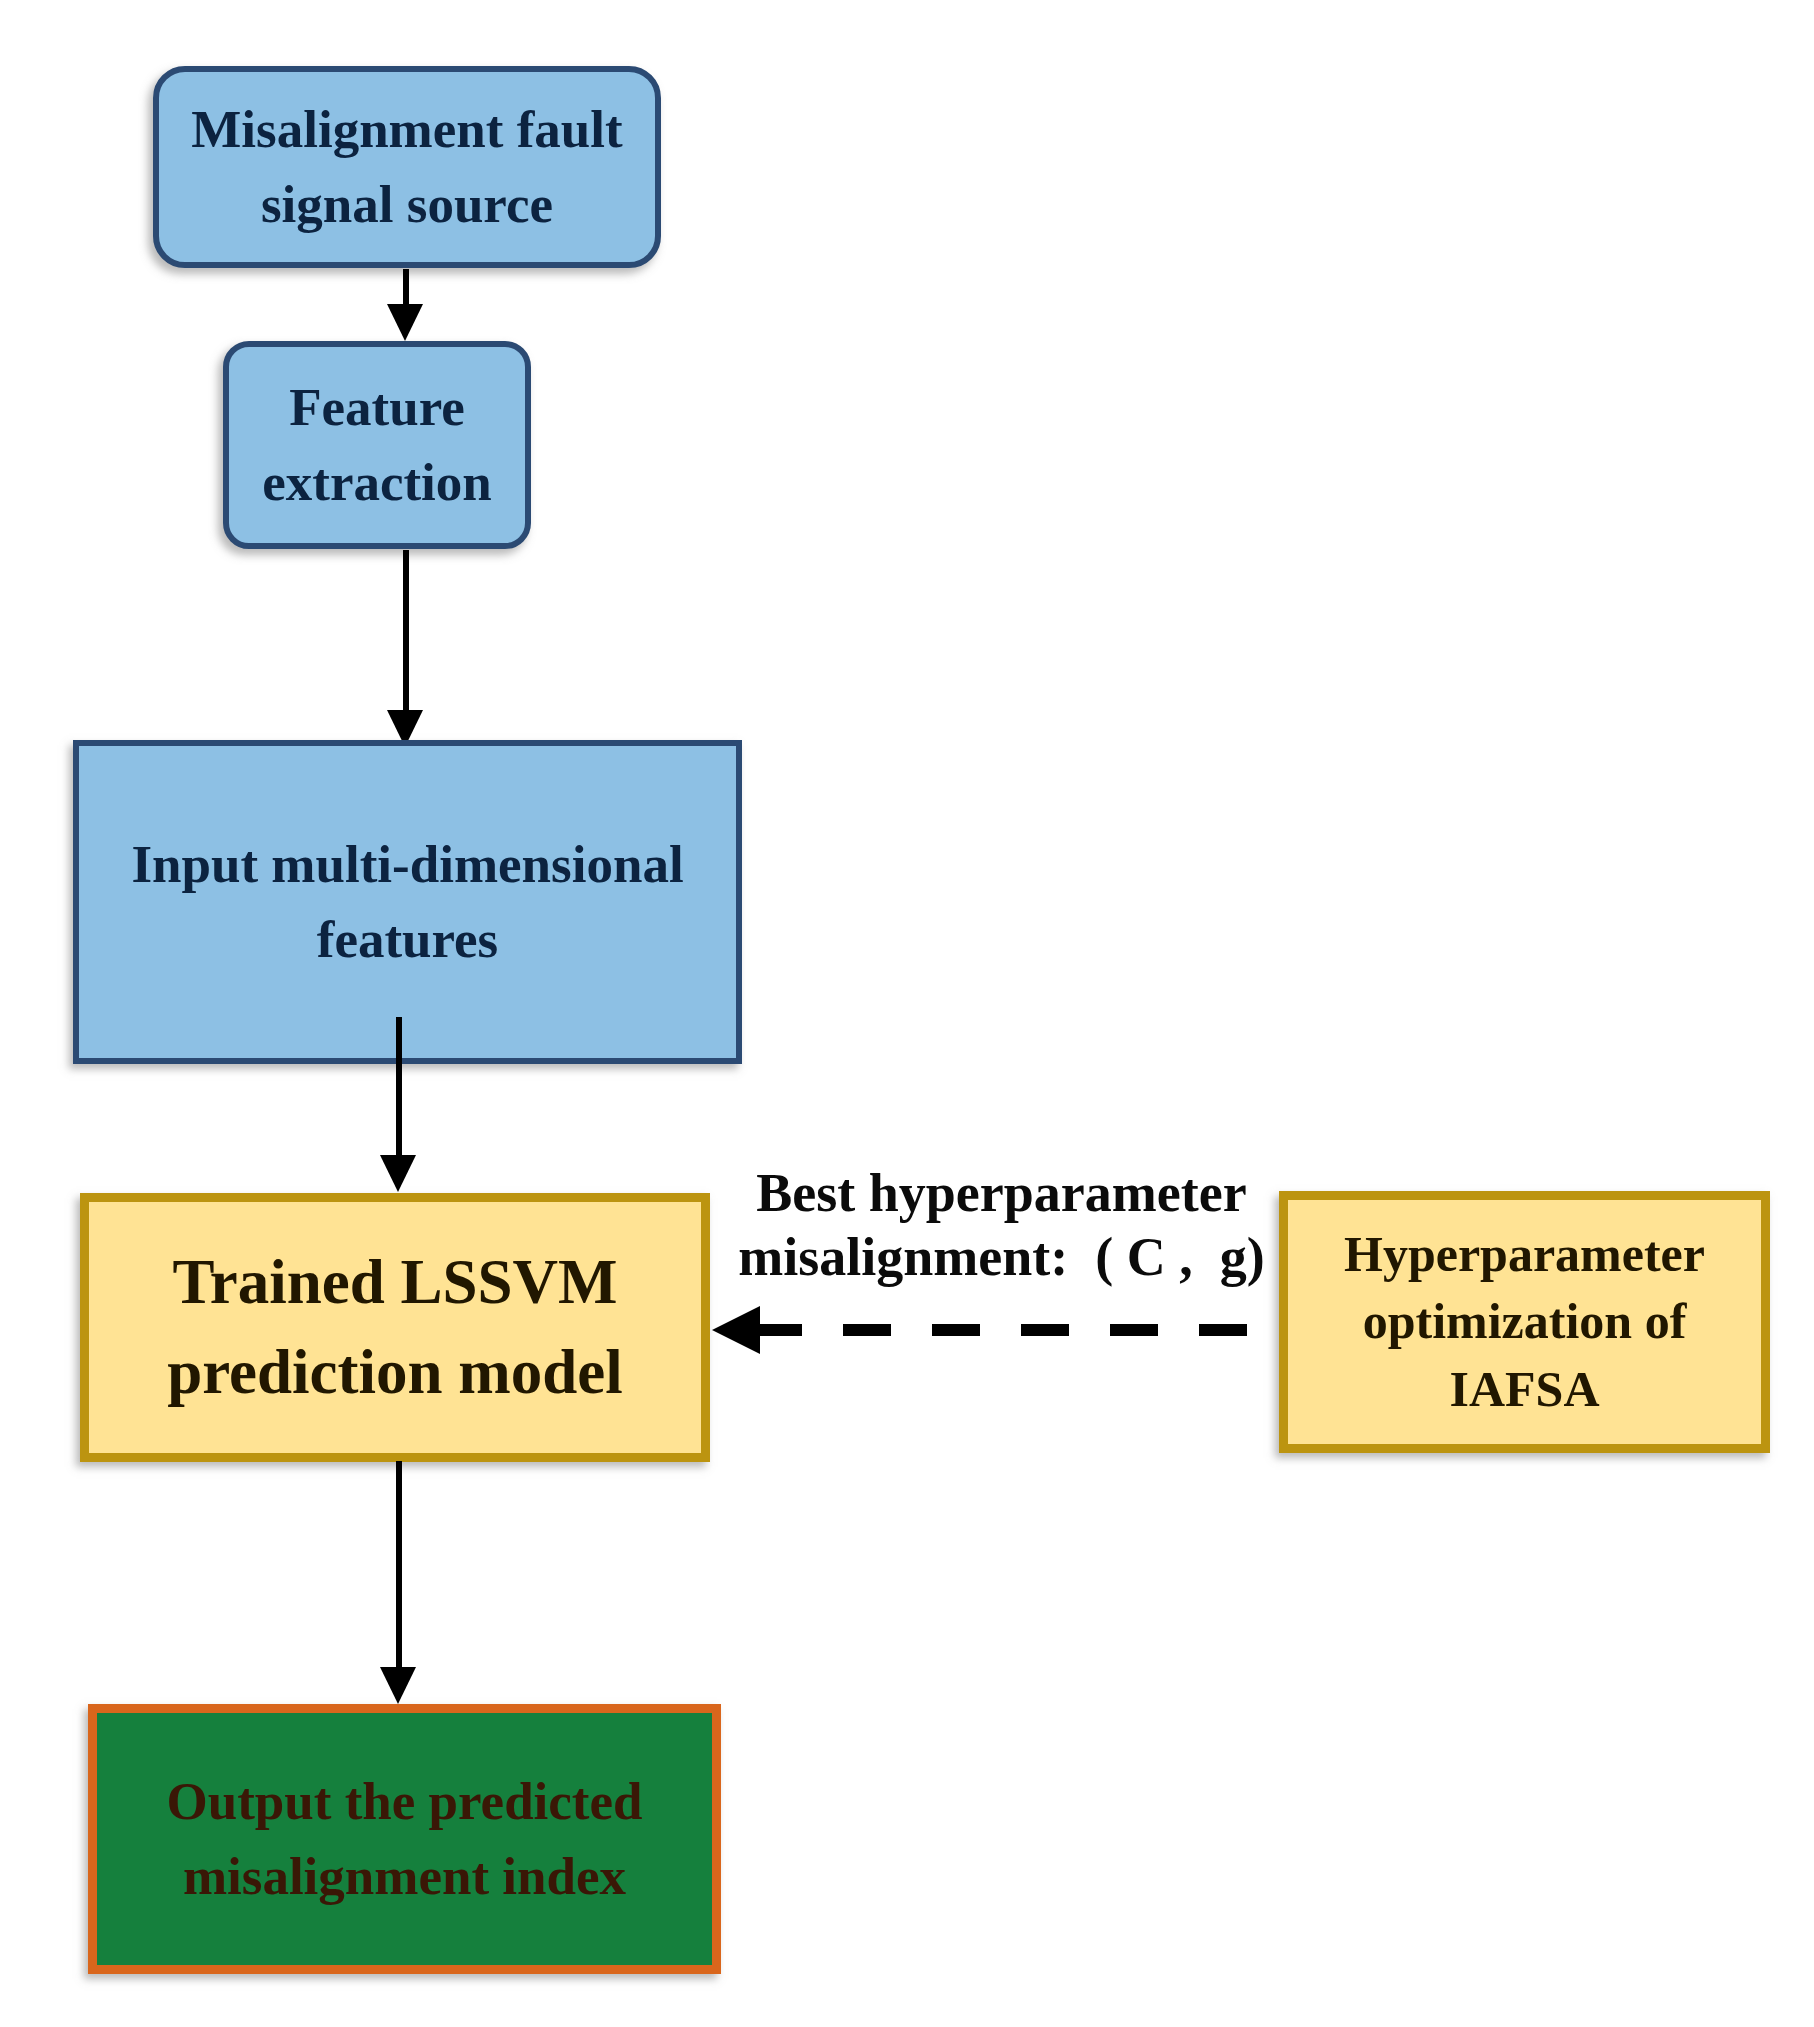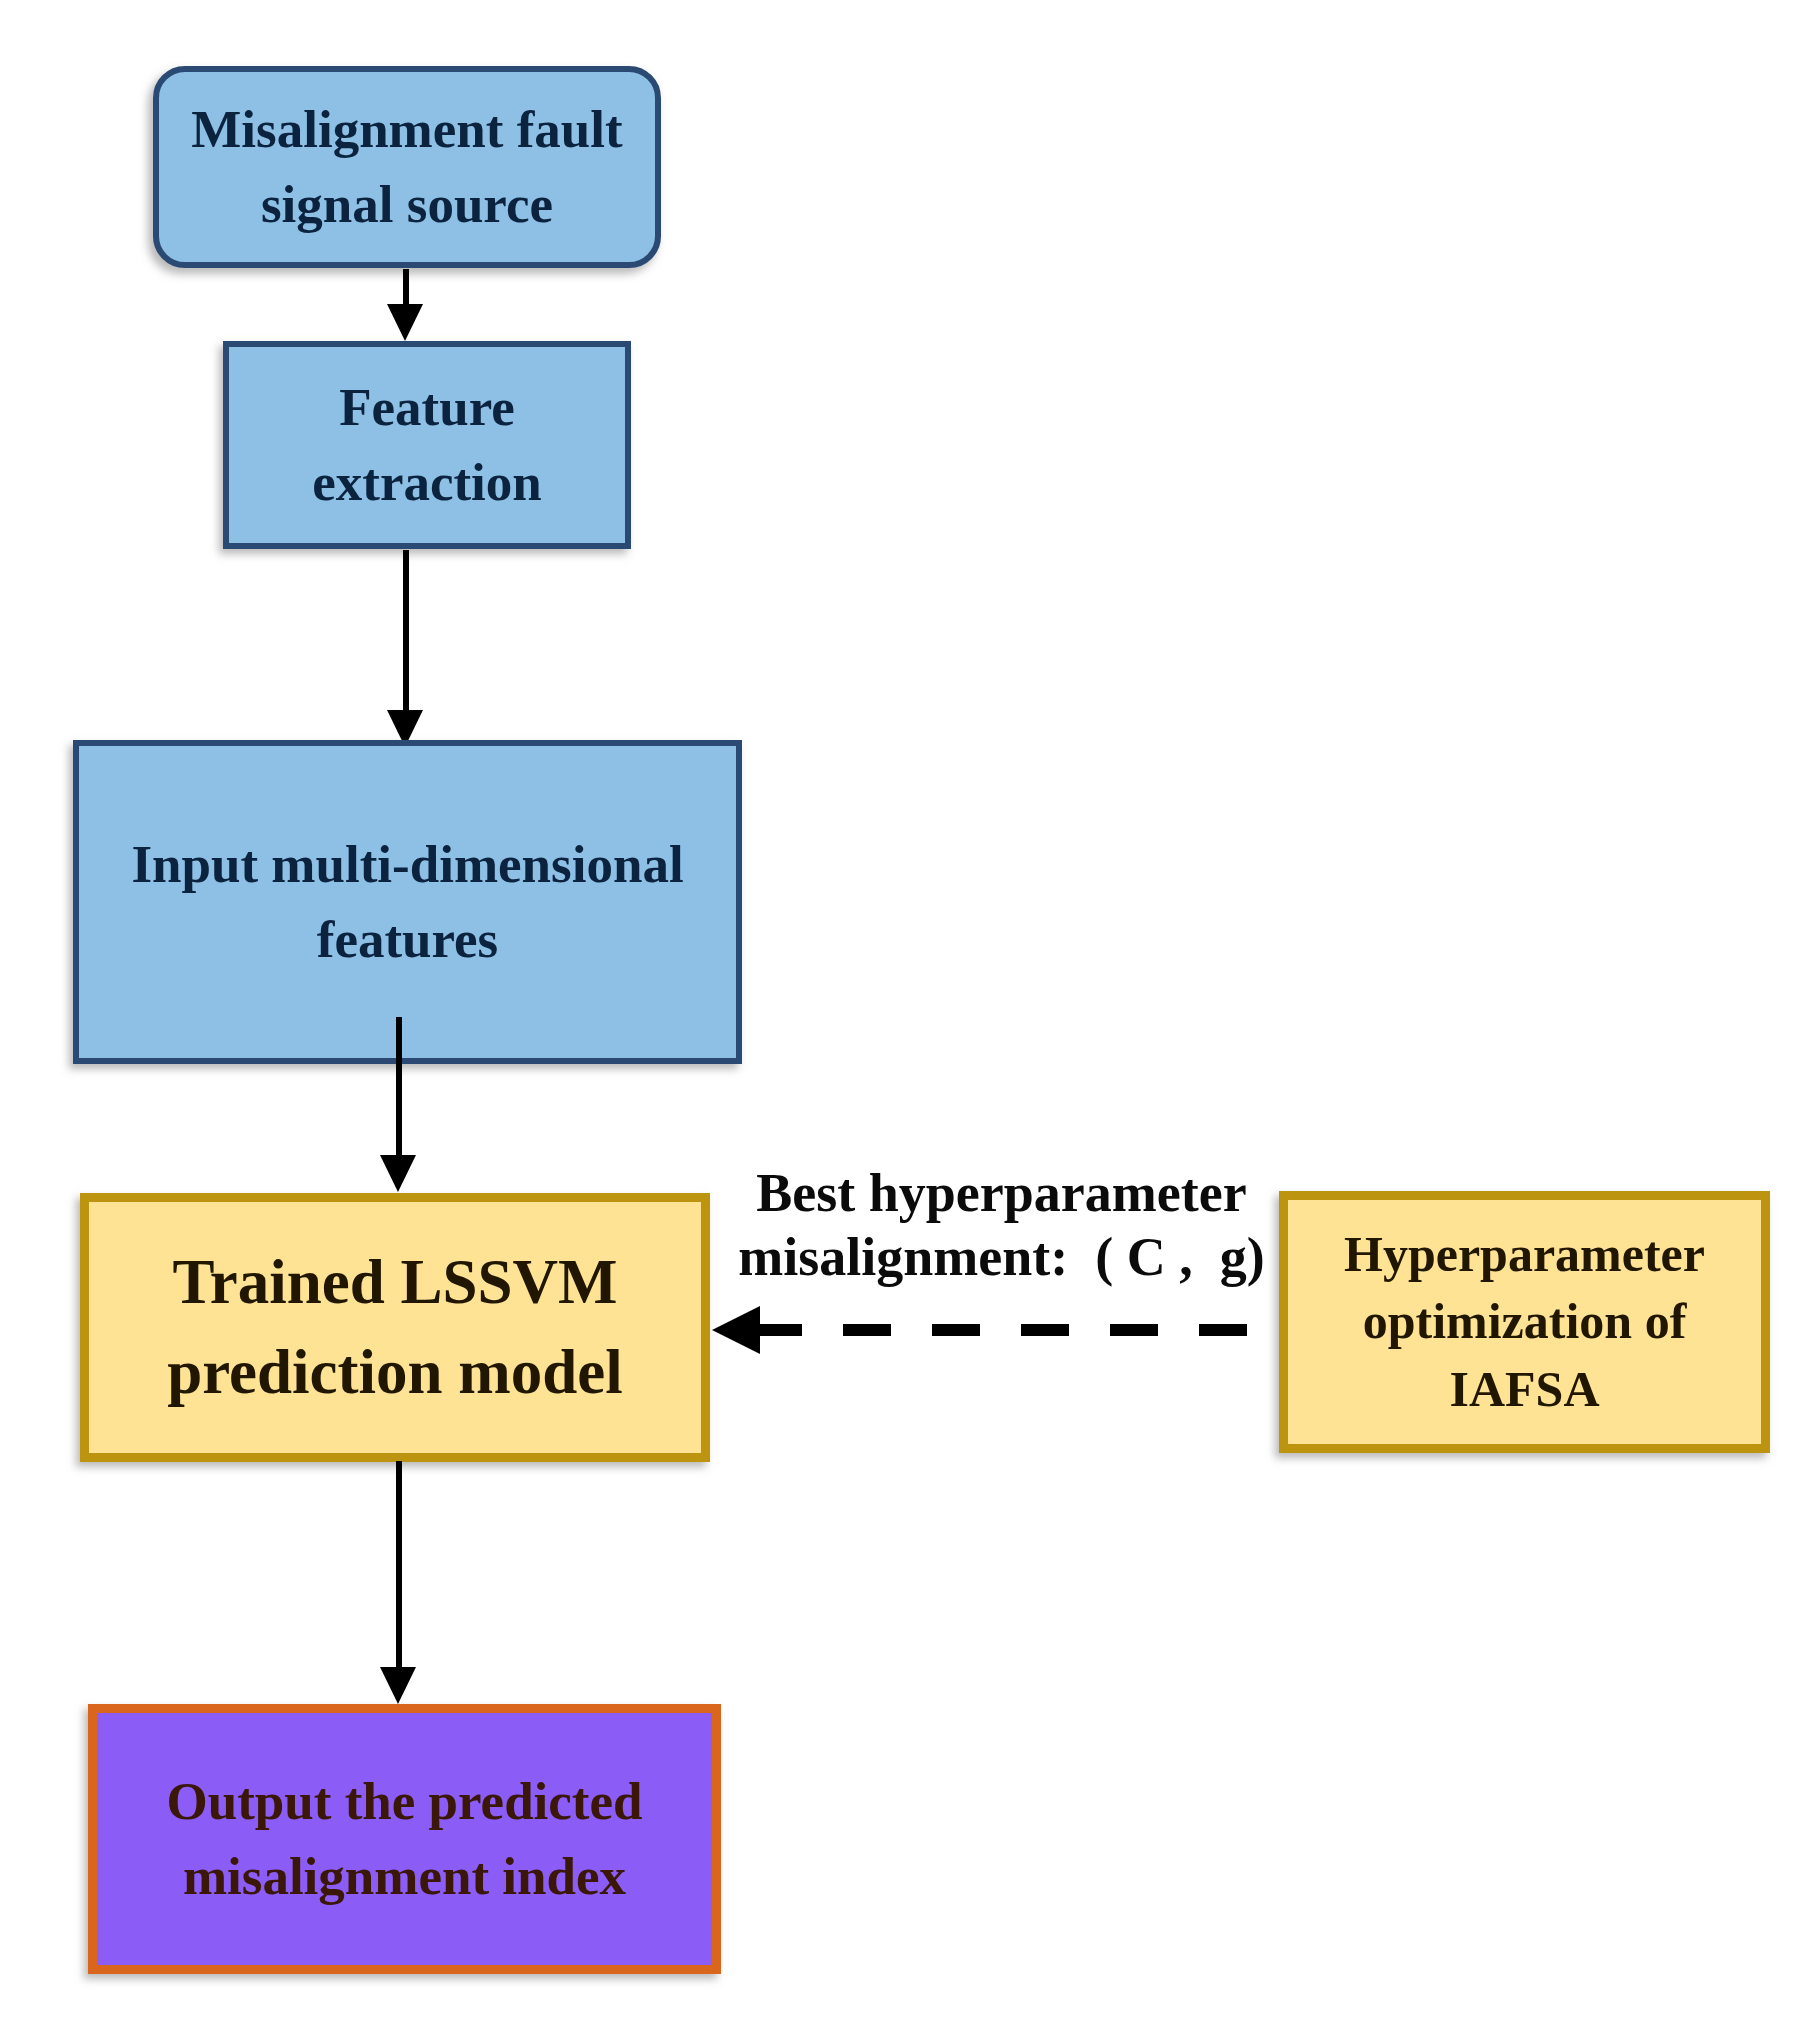--- a/index.html
+++ b/index.html
@@ -30,28 +30,28 @@
     line-height: 1.42;
   }
   .node-yellow {
     background: #FFE394;
     border: 9.8px solid #BC9410;
     color: #211700;
     font-size: 63px;
     line-height: 1.42;
   }
   .node-orange {
-    background: #8b5cf6;
+    background: #15803d;
     border: 9.8px solid #D9661C;
     color: #3A1706;
     font-size: 53px;
     line-height: 1.42;
   }
   .n1 { left: 153px; top: 66px;   width: 508px; height: 202px; border-radius: 32px; }
-  .n2 { left: 223px; top: 341px;  width: 408px; height: 208px; }
+  .n2 { left: 223px; top: 341px;  width: 308px; height: 208px; border-radius: 26px; }
   .n3 { left: 73px;  top: 703px;  width: 669px; height: 324px; margin-top: 37px; }
   .n4 { left: 80px;  top: 1193px; width: 630px; height: 269px; }
   .n5 { left: 88px;  top: 1704px; width: 633px; height: 270px; }
   .n6 { left: 1279px; top: 1191px; width: 491px; height: 262px; font-size: 50px; line-height: 1.35; }
 
   .shaft {
     position: absolute;
     width: 6.2px;
     background: #000000;
   }

